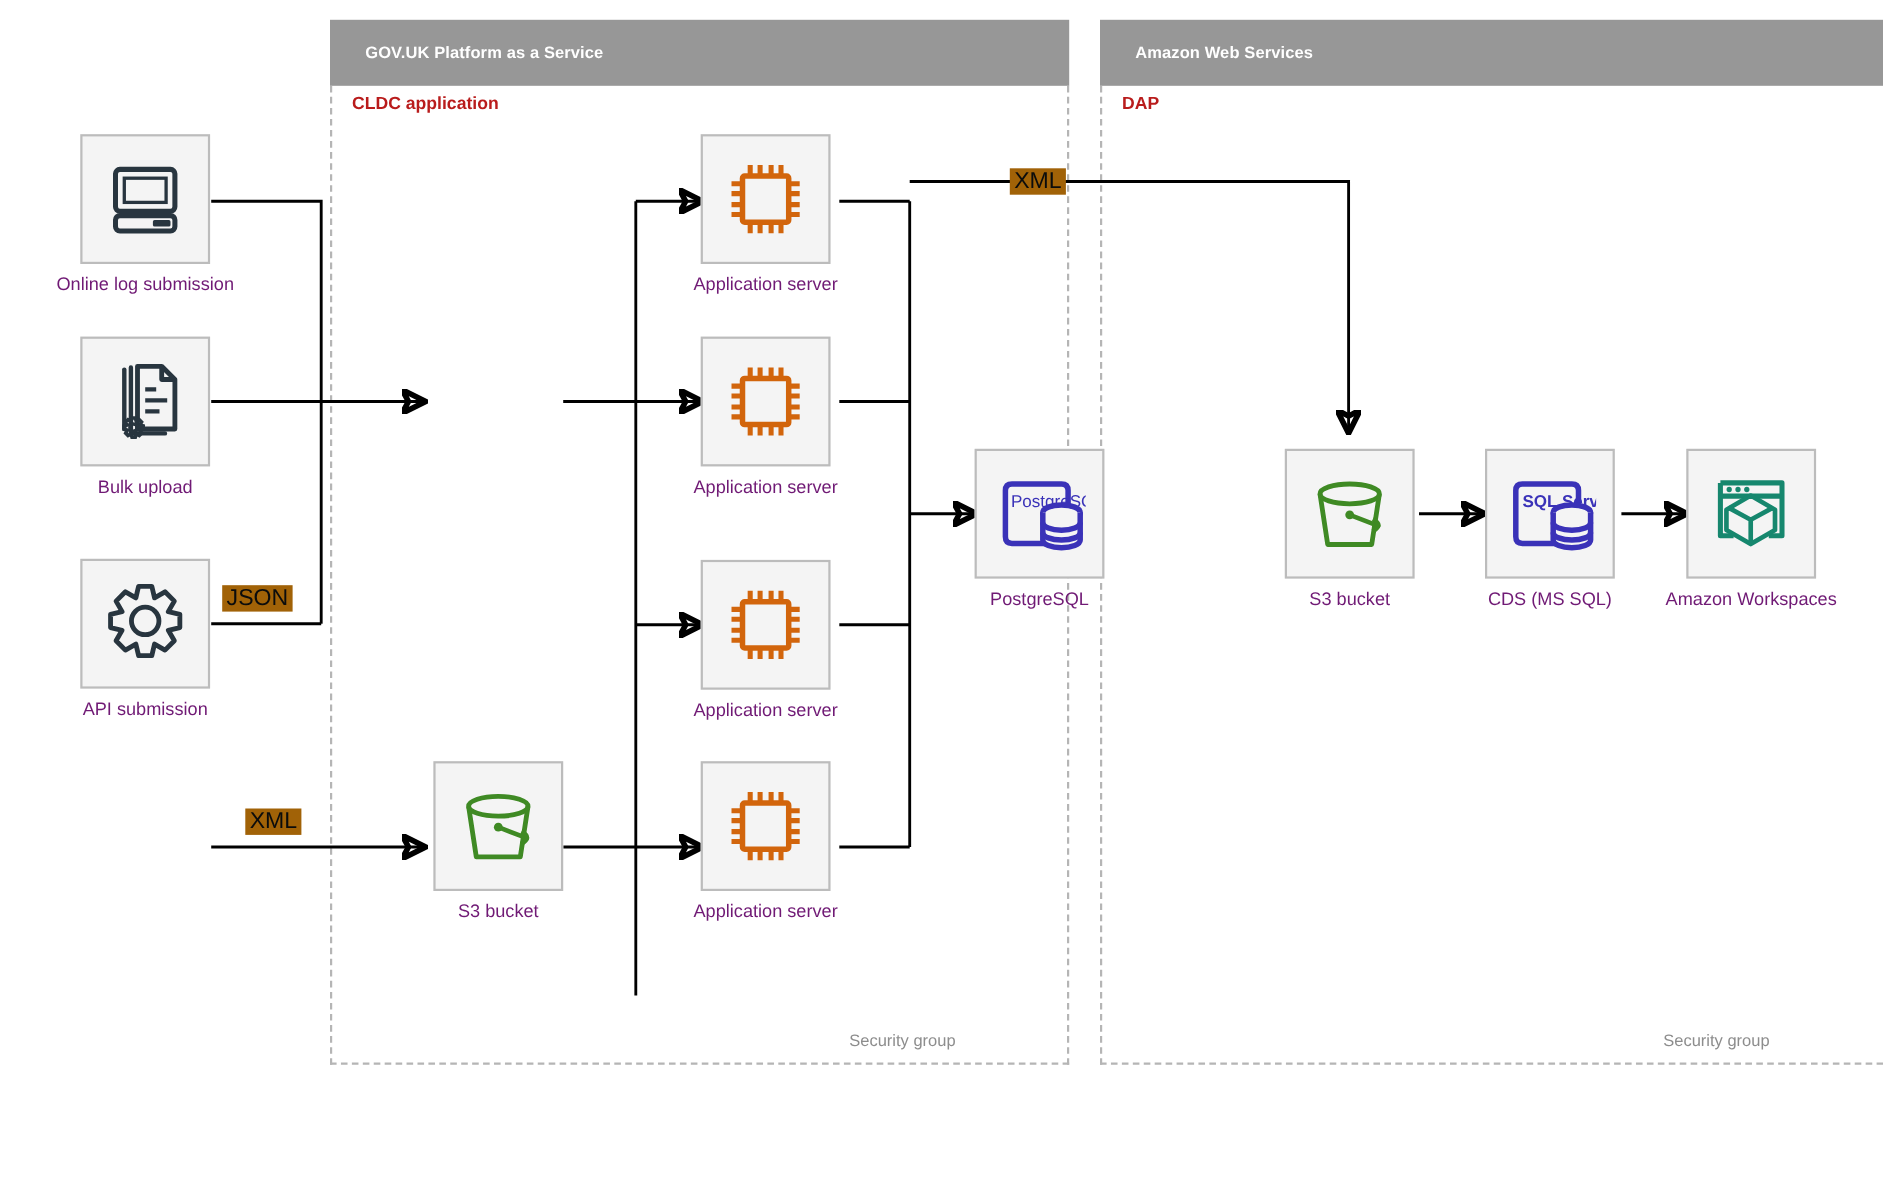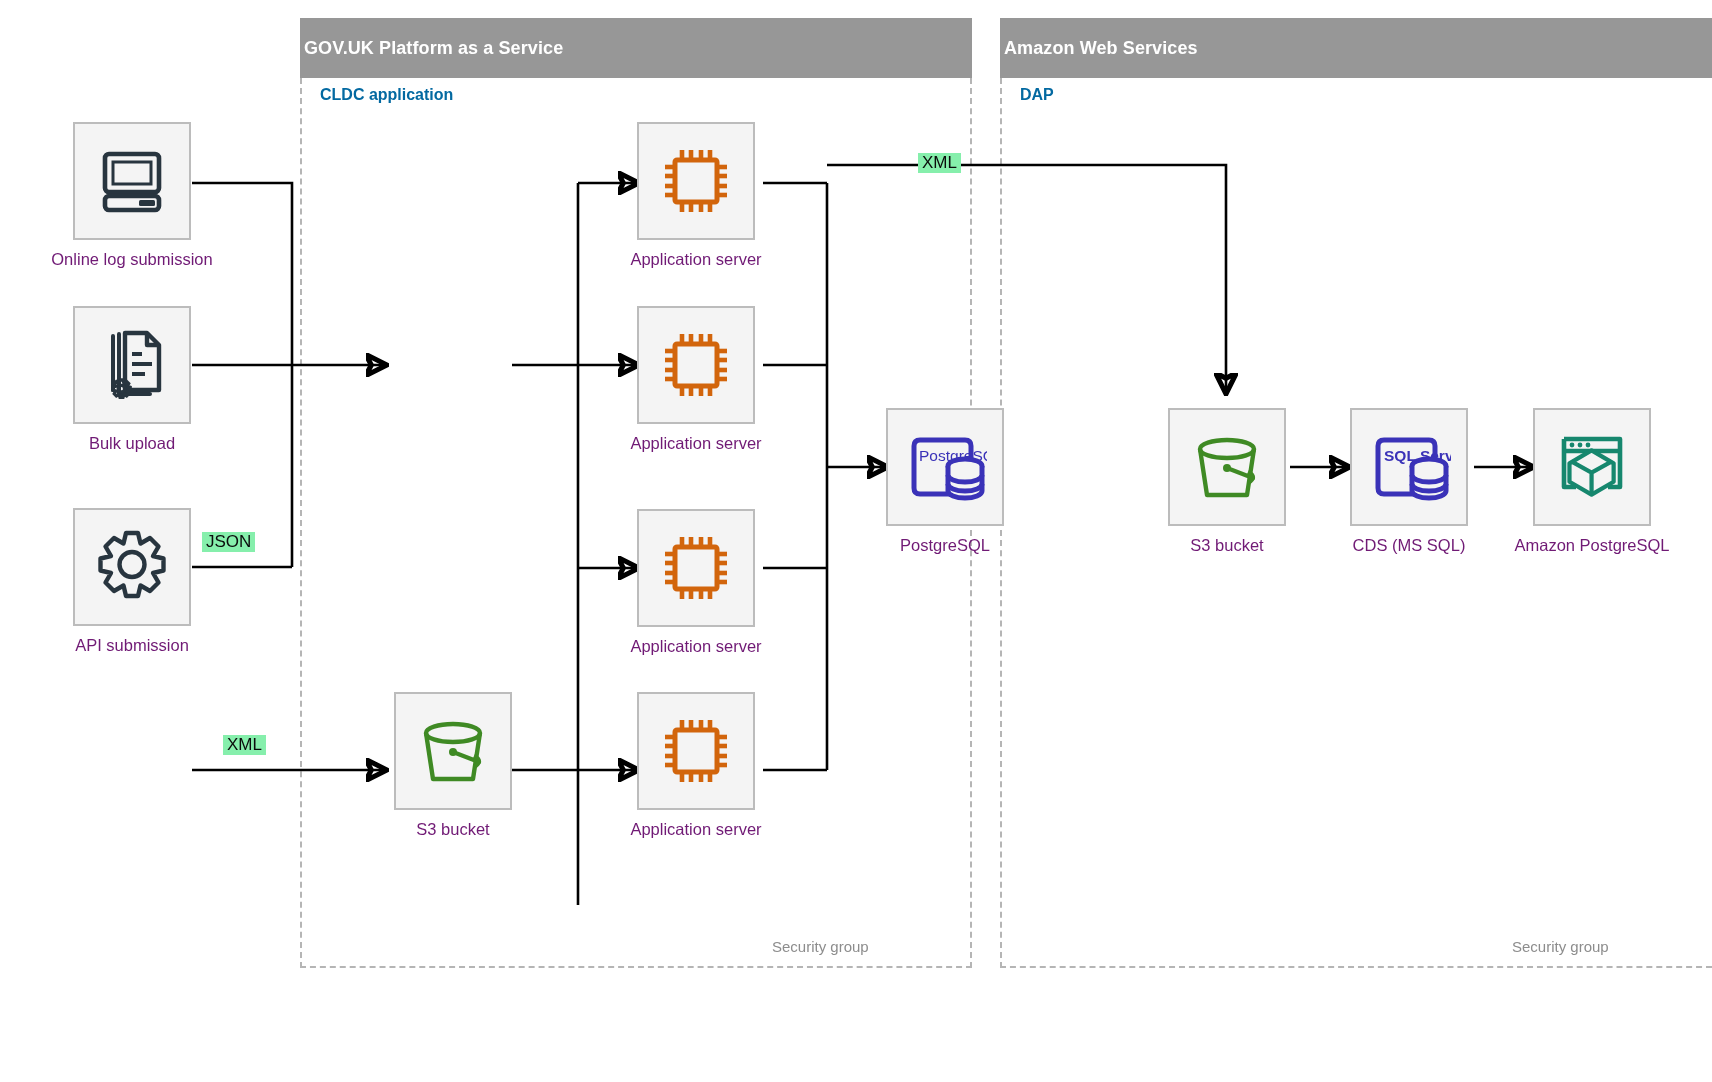--- a/index.html
+++ b/index.html
@@ -12,37 +12,37 @@
     overflow:hidden;
   }
   #canvas { position:absolute; inset:0; }
 
   
   .zone-header {
     position:absolute;
     background:#979797;
     color:#ffffff;
     font-weight:bold;
-    font-size:18px;
+    font-size:15px;
     display:flex;
     align-items:center;
-    padding-left:4px;
+    padding-left:32px;
     letter-spacing:.1px;
   }
   .zone-dashed {
     position:absolute;
     border:2px dashed #b5b5b5;
     border-top:none;
     background:transparent;
   }
   .zone-sublabel {
     position:absolute;
     font-weight:bold;
     font-size:16px;
-    color:#0369a1;
+    color:#b91c1c;
   }
   .zone-footnote {
     position:absolute;
     font-size:15px;
     color:#8d8d8d;
     text-align:left;
   }
 
   
   .node { position:absolute; }
@@ -57,23 +57,23 @@
     top:128px; left:50%;
     transform:translateX(-50%);
     white-space:nowrap;
     font-size:16.5px;
     color:#701a75;
   }
 
   
   .edge-label {
     position:absolute;
-    font-size:17px;
+    font-size:21px;
     color:#0b0c0c;
-    background:#86efac;
+    background:#a16207;
     padding:0 4px;
     white-space:nowrap;
   }
   svg.wires { position:absolute; inset:0; width:1712px; height:1082px; pointer-events:none; }
   svg.wires path, svg.wires line { stroke:#000000; stroke-width:2.6; fill:none; }
 </style>
 </head>
 <body>
 
 <div id="canvas">
@@ -348,20 +348,20 @@
       <svg width="80" height="80" viewBox="0 0 80 80">
         <path d="M 12 12 L 68 12 L 68 60 L 56 60 M 24 60 L 12 60 L 12 12" fill="none" stroke="#16876e" stroke-width="4.6" stroke-linejoin="round"></path>
         <line x1="12" y1="24" x2="68" y2="24" stroke="#16876e" stroke-width="4.6"></line>
         <circle cx="20" cy="18" r="2.4" fill="#16876e"></circle>
         <circle cx="28" cy="18" r="2.4" fill="#16876e"></circle>
         <circle cx="36" cy="18" r="2.4" fill="#16876e"></circle>
         <path d="M 40 28 L 64 42 L 64 62 L 40 76 L 16 62 L 16 42 Z" fill="#f4f4f4" stroke="#16876e" stroke-width="4.6" stroke-linejoin="round" transform="translate(0,-6) scale(0.92) translate(3,4)"></path>
         <path d="M 18 40 L 40 52 L 62 40 M 40 52 L 40 74" fill="none" stroke="#16876e" stroke-width="4.6" stroke-linejoin="round" transform="translate(0,-6) scale(0.92) translate(3,4)"></path>
       </svg>
     </div>
-    <div class="caption">Amazon PostgreSQL</div>
+    <div class="caption">Amazon Workspaces</div>
   </div>
 
   <div class="edge-label" style="left:202px; top:532px;text-align:right;">JSON</div>
   <div class="edge-label" style="left:223px; top:735px;">XML</div>
   <div class="edge-label" style="left:918px; top:153px;">XML</div>
 
 </div>
 
 </body></html>

